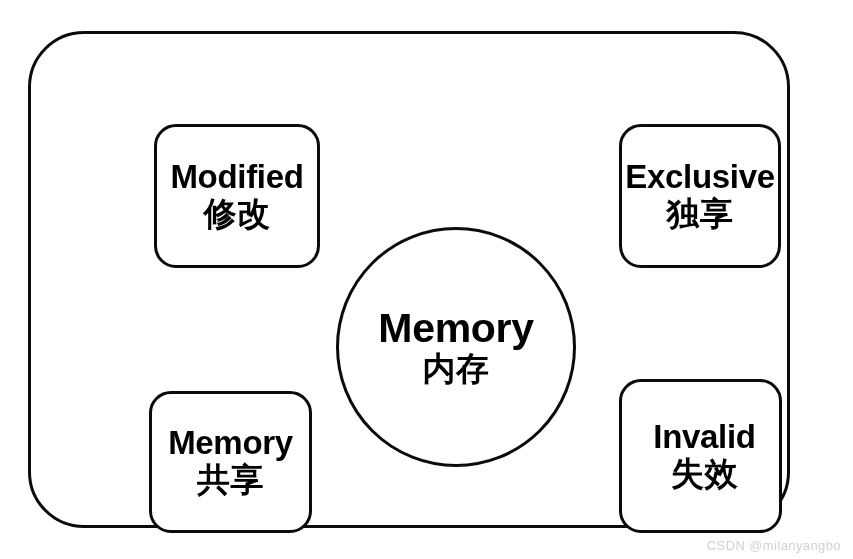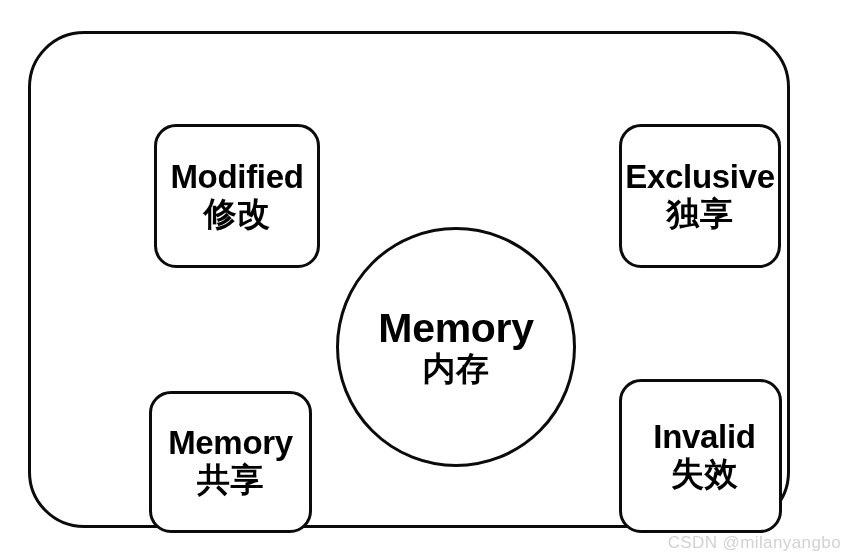--- a/index.html
+++ b/index.html
@@ -95,21 +95,21 @@
     font-size: 33px;
     letter-spacing: 0.5px;
     white-space: nowrap;
   }
 
   
   .watermark {
     position: absolute;
     right: 12px;
     bottom: 6px;
-    font-size: 17px;
+    font-size: 13px;
     color: #d2d2d2;
     letter-spacing: 0.4px;
     white-space: nowrap;
     user-select: none;
   }
 </style>
 </head>
 <body>
 
 <div id="diagram-canvas">

